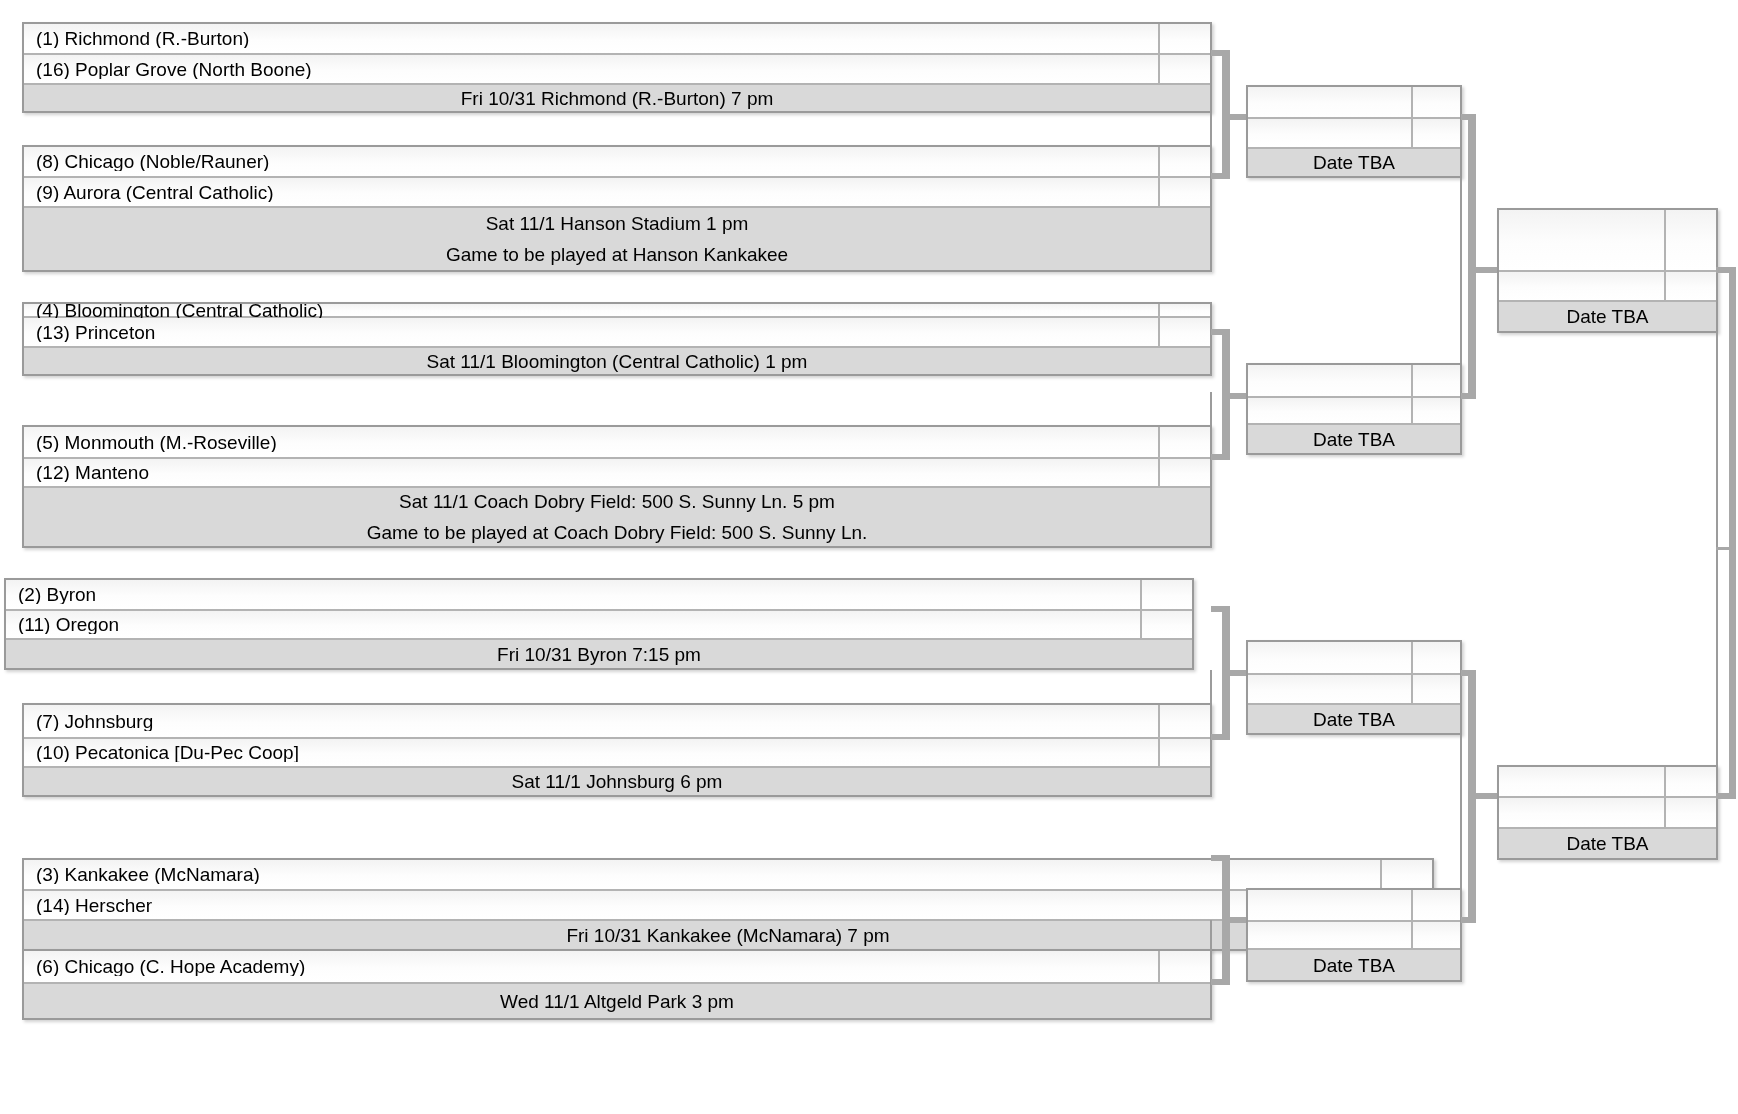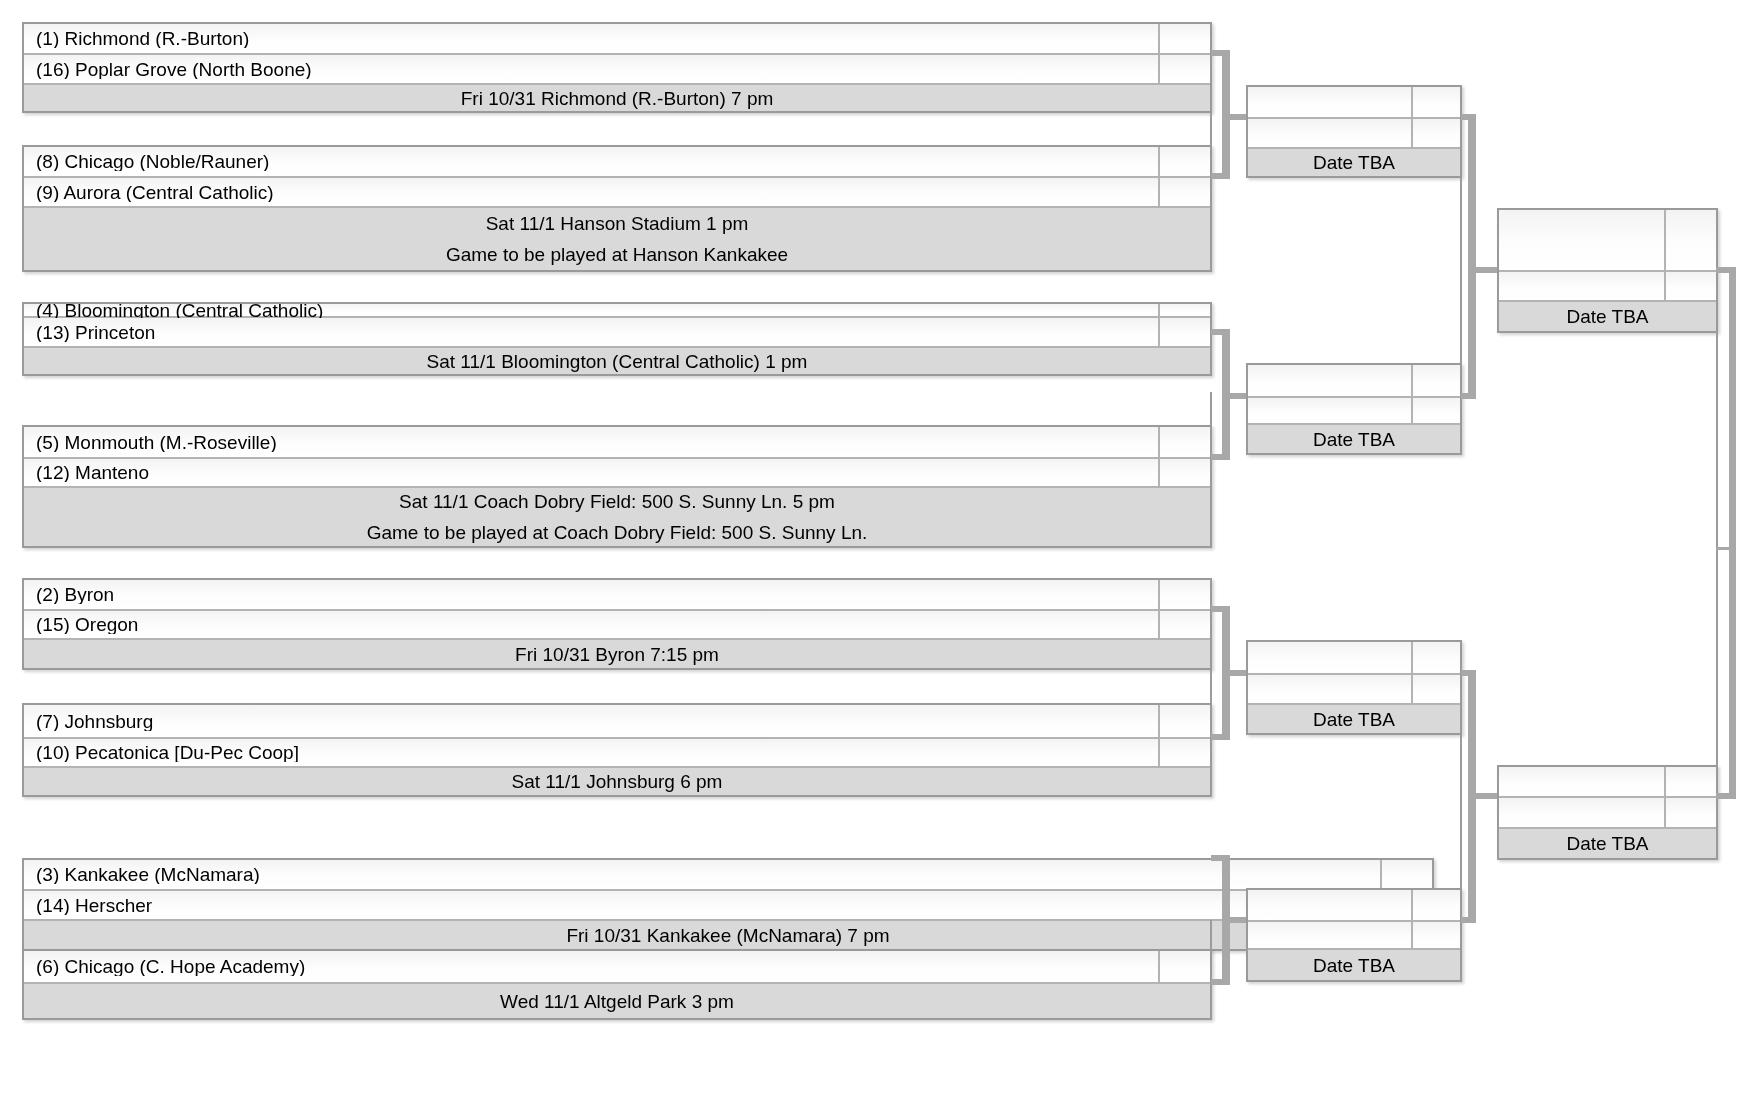--- a/index.html
+++ b/index.html
@@ -89,27 +89,27 @@
     <div class="trow" style="height:29px">
       <span class="tname">(12) Manteno</span>
       <span class="score"></span>
     </div>
     <div class="grow" style="height:58px">
       <div class="ginfo">Sat 11/1 Coach Dobry Field: 500 S. Sunny Ln. 5 pm</div>
       <div class="ginfo">Game to be played at Coach Dobry Field: 500 S. Sunny Ln.</div>
     </div>
   </div>
 
-  <div class="box r1" style="left:22px;top:578px;width:1190px;">
+  <div class="box r1" style="left:4px;top:578px;width:1190px;">
     <div class="trow" style="height:31px">
       <span class="tname">(2) Byron</span>
       <span class="score"></span>
     </div>
     <div class="trow" style="height:29px">
-      <span class="tname">(15) Oregon</span>
+      <span class="tname">(11) Oregon</span>
       <span class="score"></span>
     </div>
     <div class="grow" style="height:28px">
       <div class="ginfo">Fri 10/31 Byron 7:15 pm</div>
     </div>
   </div>
 
   <div class="box r1" style="left:22px;top:703px;width:1190px;">
     <div class="trow" style="height:34px">
       <span class="tname">(7) Johnsburg</span>

